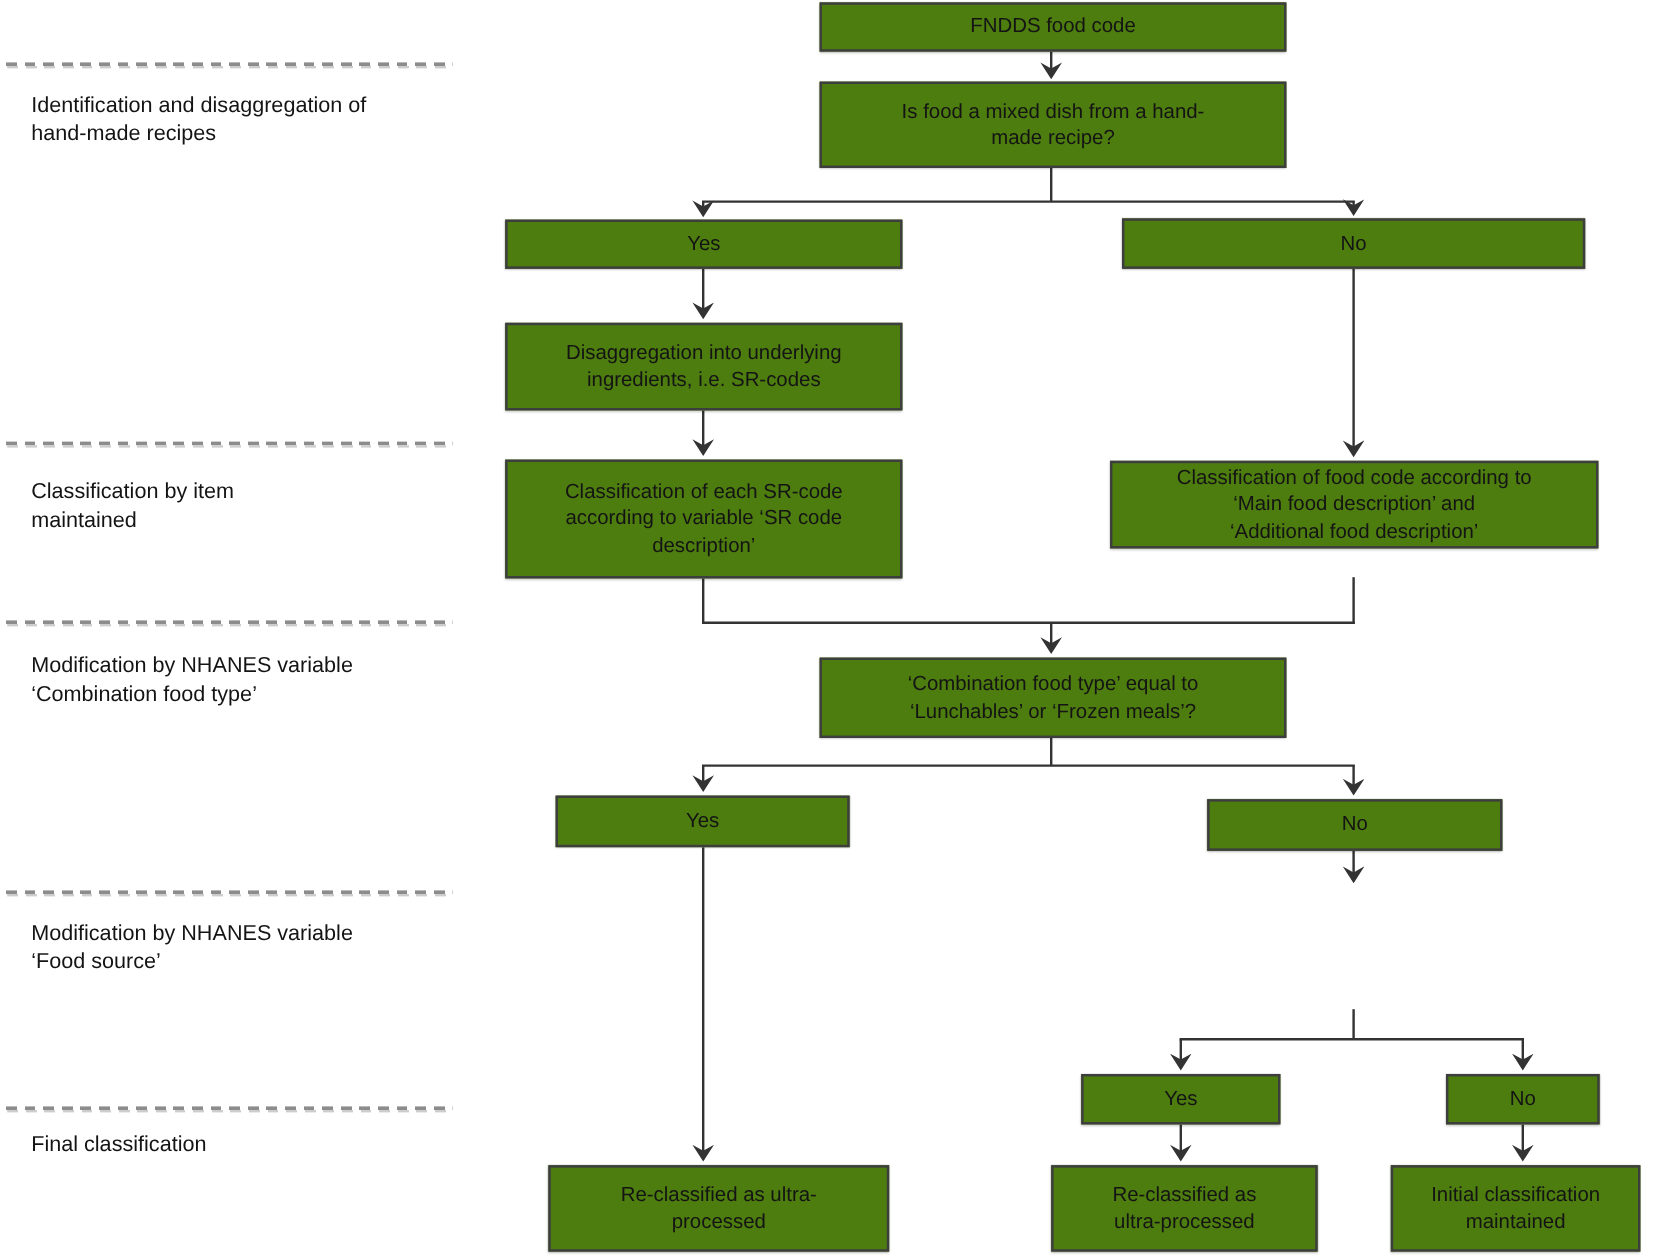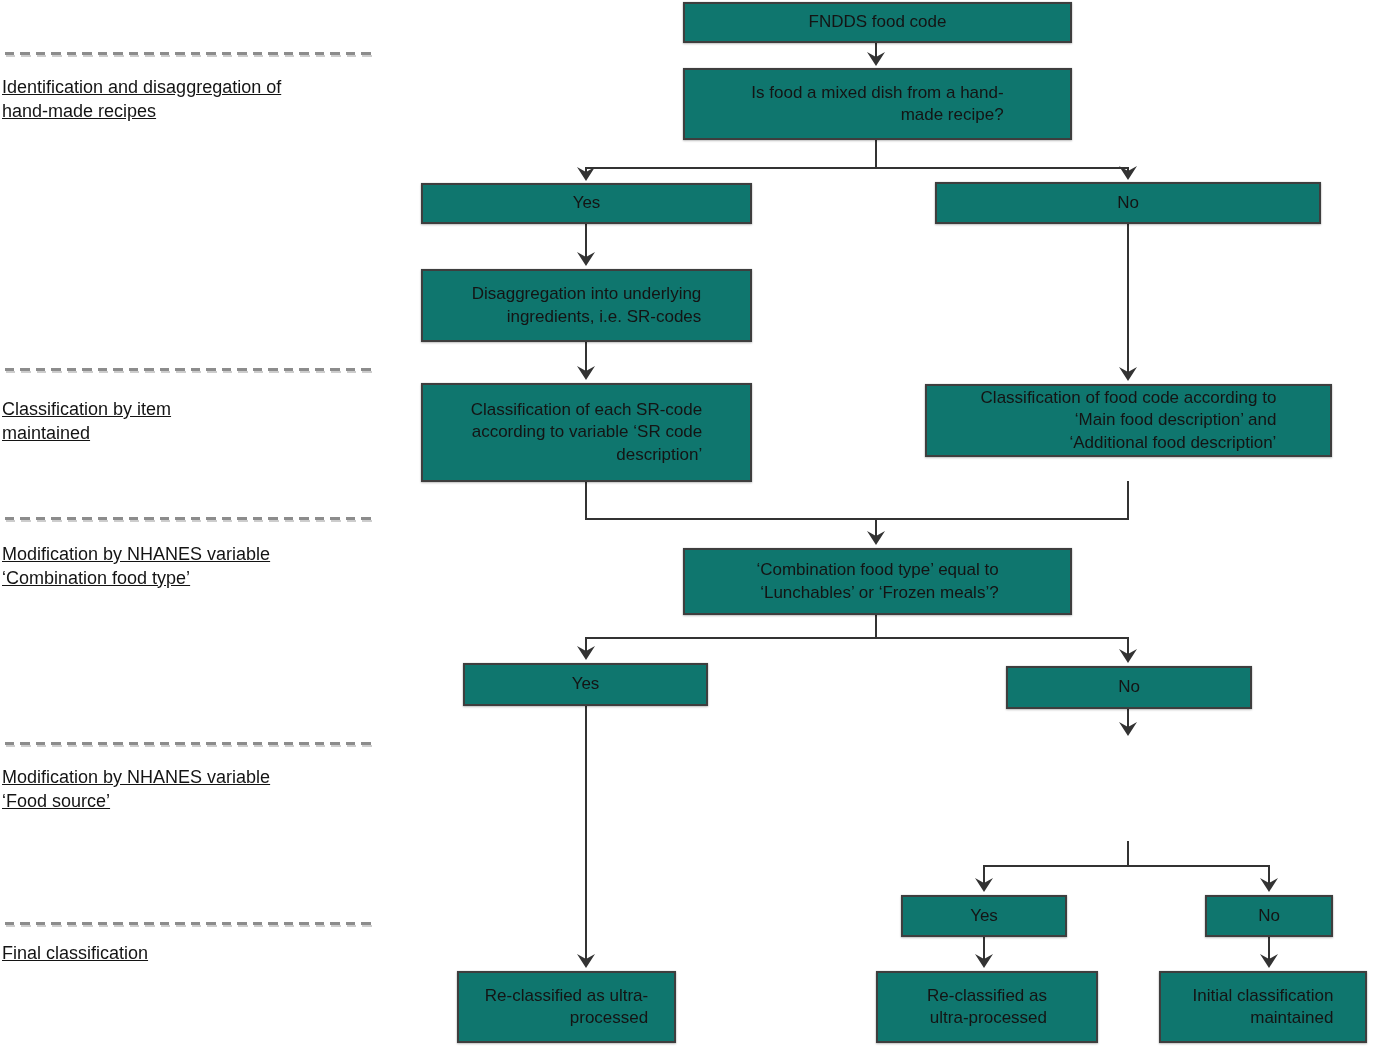--- a/index.html
+++ b/index.html
@@ -5,30 +5,30 @@
   html,body{margin:0;padding:0;background:#ffffff;}
   .canvas{
     position:relative;width:1383px;height:1047px;background:#fff;
     font-family:"Liberation Sans", sans-serif;overflow:hidden;
     color:var(--text-color,#141414);
   }
   .connector-layer{position:absolute;left:0;top:0;width:1383px;height:1047px;}
   .cline{stroke:var(--line-color,#333);stroke-width:2;fill:none;}
   .ahead{fill:var(--line-color,#2e2e2e);}
   .node{
-    position:absolute;box-sizing:border-box;background:#0f766e;
+    position:absolute;box-sizing:border-box;background:#4d7c0f;
     border:2px solid var(--box-border,#3e3e3e);
     display:flex;align-items:center;justify-content:center;
-    text-align:right;font-size:17px;line-height:1.32;
+    text-align:center;font-size:17px;line-height:1.32;
     white-space:pre-line;padding:2px 8px;
     box-shadow:0 1px 2px rgba(0,0,0,0.22), 0 0 1px rgba(0,0,0,0.25);
   }
   .stage-label{
-    position:absolute;left:2px;width:380px;font-size:18px;line-height:1.33;
-    white-space:pre-line;color:var(--text-color,#141414);text-decoration:underline;
+    position:absolute;left:26px;width:380px;font-size:18px;line-height:1.33;
+    white-space:pre-line;color:var(--text-color,#141414);
   }
   .dash-line{position:absolute;left:5px;width:372px;height:6px;}
   .dash-line::before{
     content:"";position:absolute;left:0;right:0;top:0;height:3px;
     background:repeating-linear-gradient(90deg,var(--dash-color,#8c8c8c) 0 9px,transparent 9px 15.5px);
   }
   .dash-line::after{
     content:"";position:absolute;left:1px;right:-1px;top:3px;height:2px;
     background:repeating-linear-gradient(90deg,#cdcdcd 0 9px,transparent 9px 15.5px);
   }
@@ -115,21 +115,21 @@
 
   <div class="node" style="left:463px;top:663px;width:245px;height:43px">Yes</div>
 
   <div class="node" style="left:1006px;top:666px;width:246px;height:43px">No</div>
 
 
   <div class="node" style="left:901px;top:895px;width:166px;height:42px">Yes</div>
 
   <div class="node" style="left:1205px;top:895px;width:128px;height:42px">No</div>
 
-  <div class="node" style="left:457px;top:971px;width:219px;height:72px">Re-classified as ultra-
+  <div class="node" style="left:457px;top:971px;width:284px;height:72px">Re-classified as ultra-
 processed</div>
 
   <div class="node" style="left:876px;top:971px;width:222px;height:72px">Re-classified as
 ultra-processed</div>
 
   <div class="node" style="left:1159px;top:971px;width:208px;height:72px">Initial classification
 maintained</div>
 
 </div>
 

